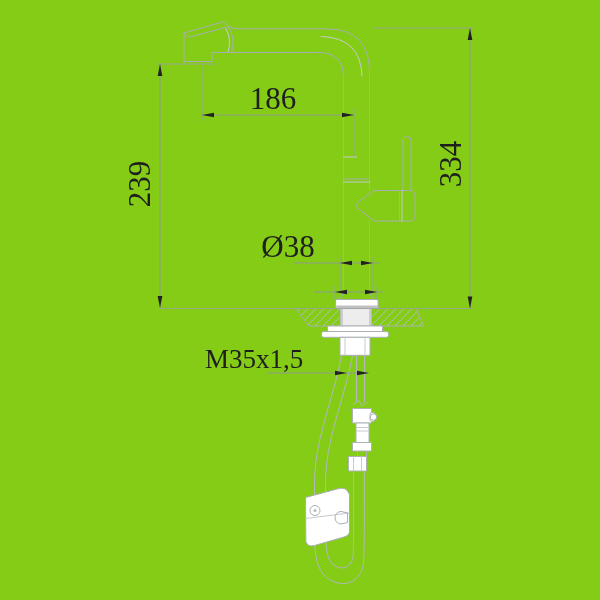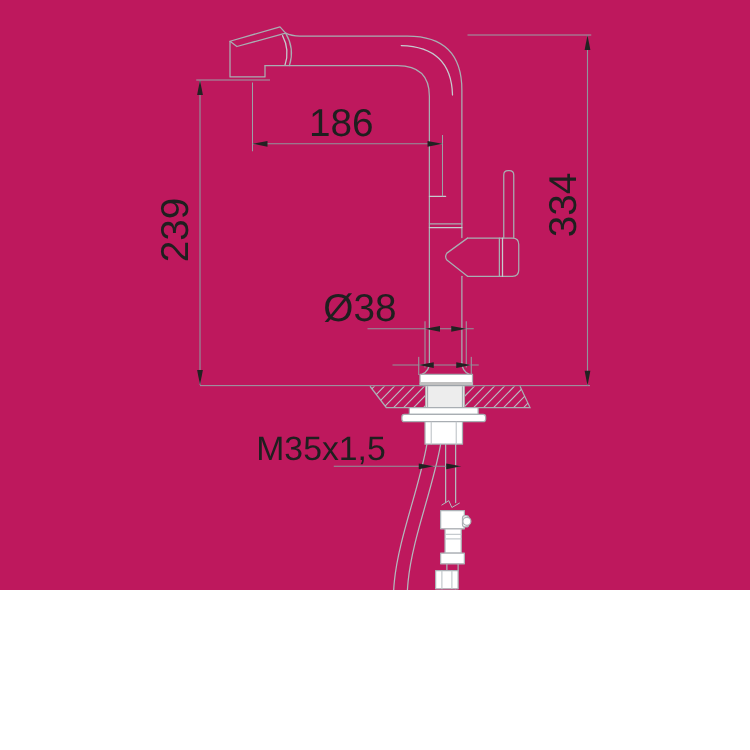--- a/index.html
+++ b/index.html
@@ -1,17 +1,17 @@
 <!DOCTYPE html>
 <html><head>
 <meta charset="utf-8">
 <style>
   html,body{margin:0;padding:0;background:#ffffff;}
-  .canvas{position:relative;width:600px;height:472px;background:#be185d;overflow:hidden;
-          font-family:Liberation Sans, sans-serif;}
+  .canvas{position:relative;width:600px;height:600px;background:#84cc16;overflow:hidden;
+          font-family:Liberation Serif, serif;}
   svg{display:block;}
   text{fill:#1f1f1f;}
   .dim-num{font-size:31px;}
   .dim-thread{font-size:27px;}
 </style>
 </head>
 <body>
 
 <div class="canvas">
   <svg width="600" height="600" viewBox="0 0 600 600">

